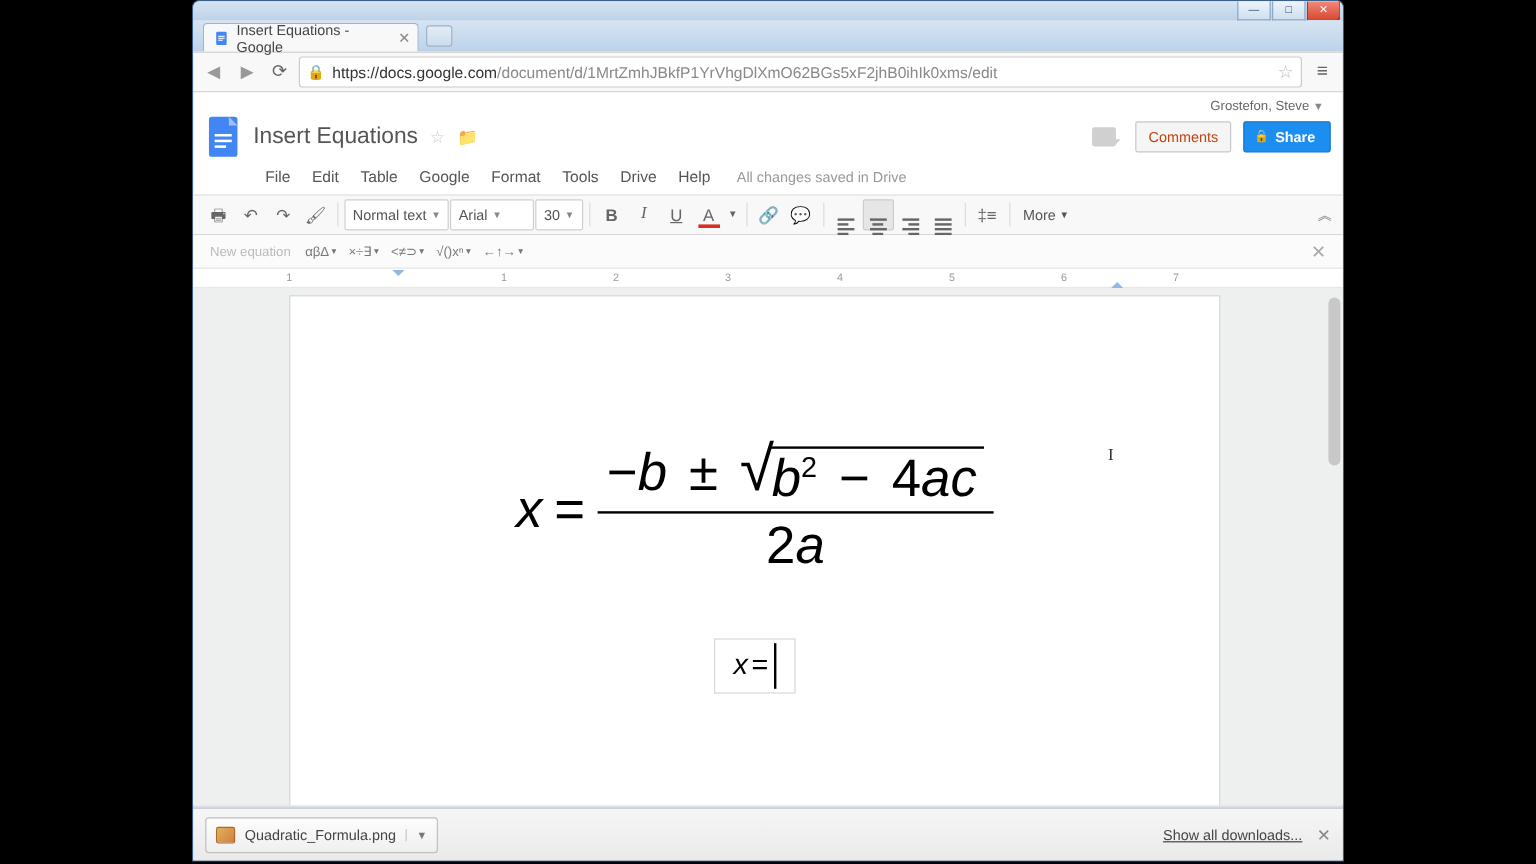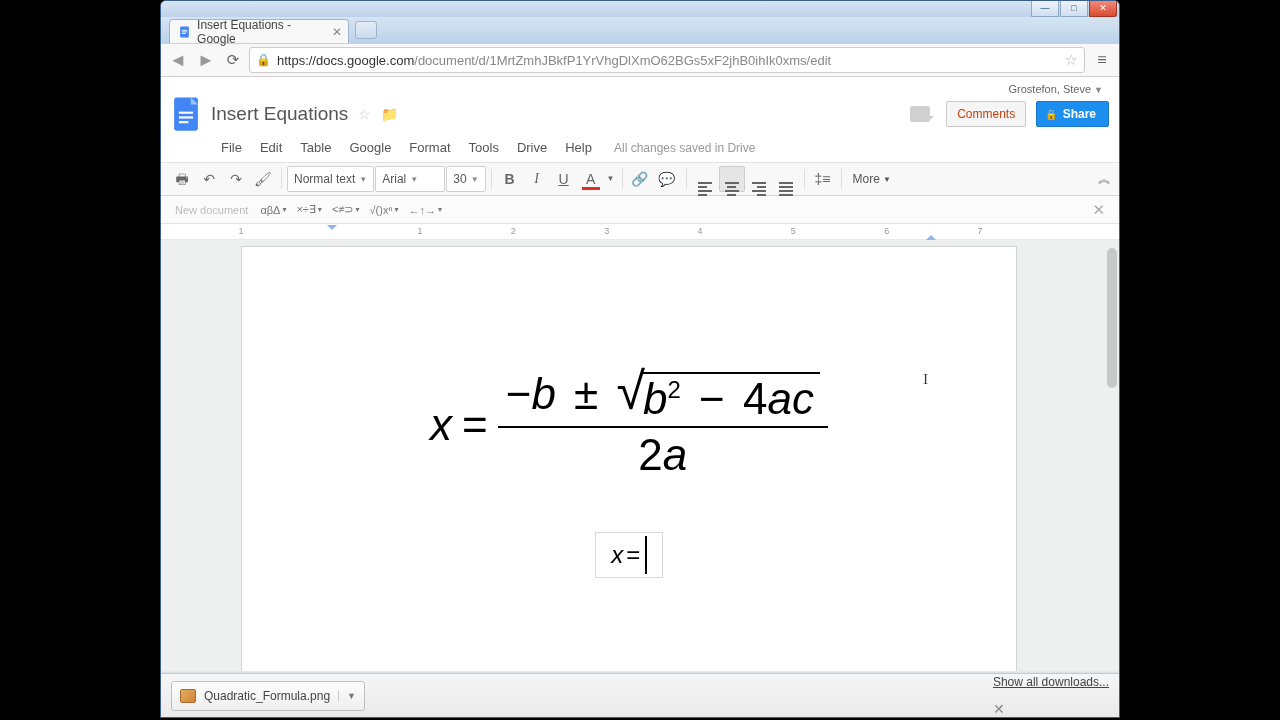--- a/index.html
+++ b/index.html
@@ -100,21 +100,21 @@
 .eq-edit { margin:50px auto 0 auto; width:68px; height:46px; border:1px solid #d8d8d8; display:flex; align-items:center; justify-content:center; font-family:Georgia,'Times New Roman',serif; font-style:italic; font-size:24px; color:#000; position:relative; }
 .eq-edit .rm { font-style:normal; margin:0 3px; }
 .text-cursor { width:1.5px; height:38px; background:#000; margin-left:2px; animation:blink 1s step-end infinite; }
 @keyframes blink { 50% { opacity:0; } }
 
 
 .dlbar { position:absolute; left:0; right:0; bottom:0; height:44px; background:linear-gradient(#f6f6f6,#eaeaea); border-top:1px solid #c8c8c8; display:flex; align-items:center; padding:0 10px; font-size:12px; color:#444; box-shadow:0 -1px 2px rgba(0,0,0,0.08); }
 .dlitem { height:30px; border:1px solid #c0c0c0; background:linear-gradient(#fdfdfd,#efefef); border-radius:3px; display:flex; align-items:center; padding:0 8px; gap:8px; }
 .dlitem .imgicon { width:16px; height:14px; background:linear-gradient(135deg,#e0b05a,#d47f3c); border:1px solid #a86a2e; border-radius:2px; }
 .dlitem .drop { border-left:1px solid #c8c8c8; padding-left:8px; font-size:9px; color:#777; }
-.dlright { margin-left:auto; display:flex; align-items:flex-start; gap:12px;flex-direction:column; }
+.dlright { margin-left:auto; display:flex; align-items:center; gap:12px; }
 .showall { text-decoration:underline; color:#444; }
 .dlclose { color:#888; font-size:14px; }
 
 
 .docs-logo svg, .tab-favicon svg { width:100%; height:100%; }
 </style>
 </head>
 <body>
 
 <div class="win-frame">
@@ -252,21 +252,21 @@
       <span class="tbtn">‡≡</span>
       <span class="tsep"></span>
       <span class="more-btn">
           <span>More</span>
           <span class="drop" style="font-size:8px;">▼</span>
         </span>
       <span class="collapse-up">︽</span>
     </div>
 
     <div class="eqbar">
-      <span class="eqnew">New document</span>
+      <span class="eqnew">New equation</span>
       <span class="eqgrp">
           <span>αβΔ</span>
           <span class="drop">▾</span>
         </span>
       <span class="eqgrp">
           <span>×÷∃</span>
           <span class="drop">▾</span>
         </span>
       <span class="eqgrp">
           <span>&lt;≠⊃</span>

